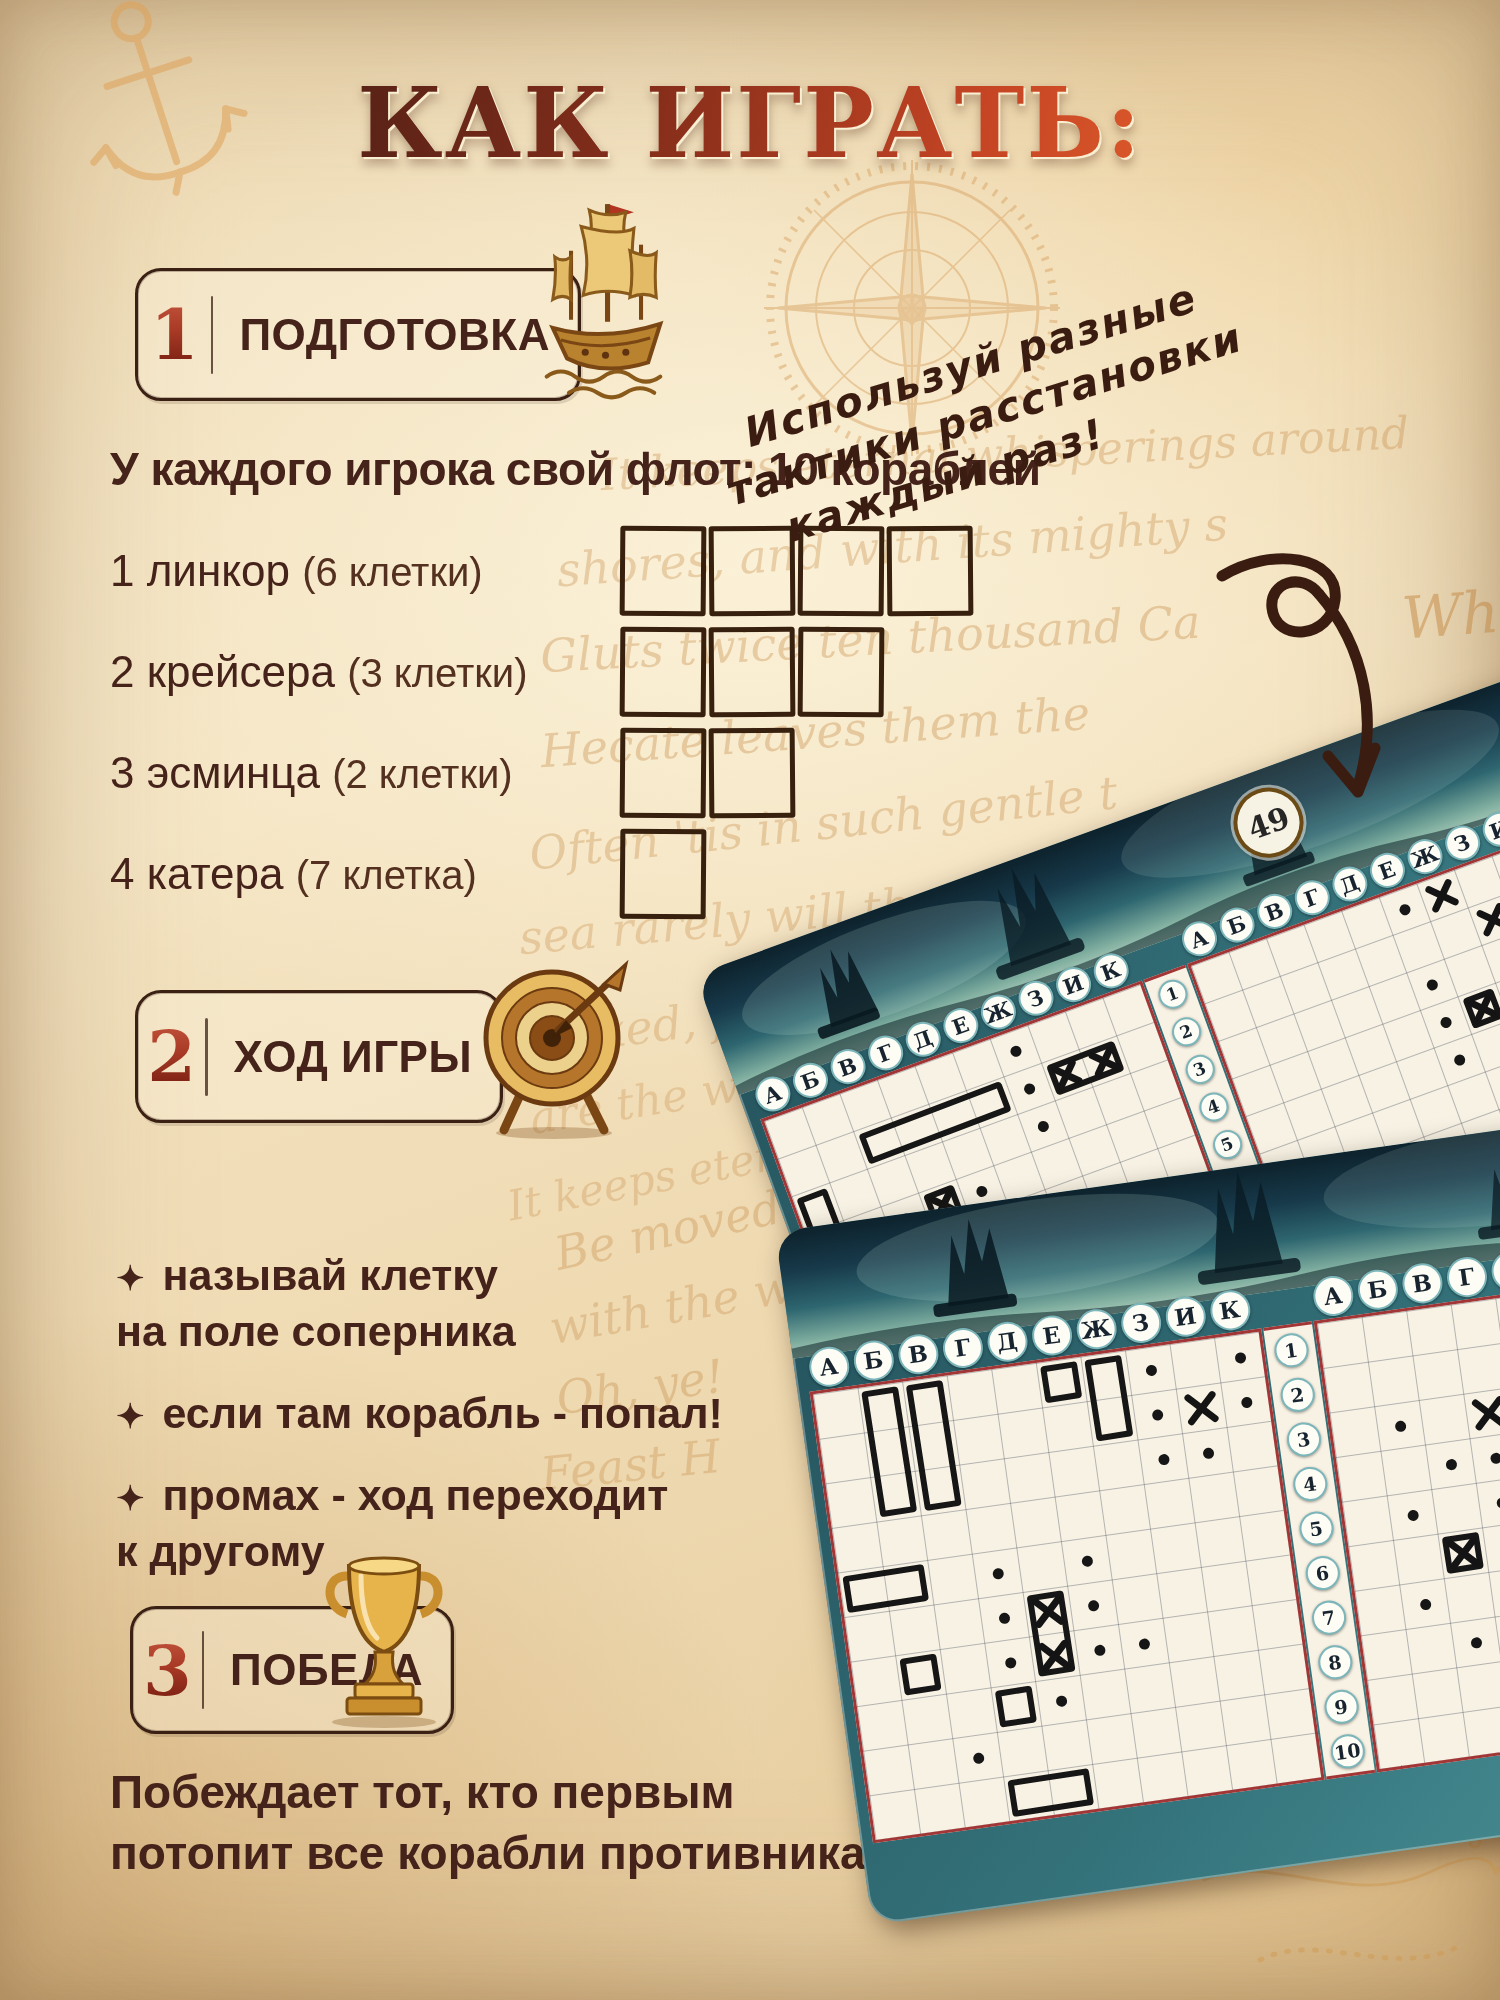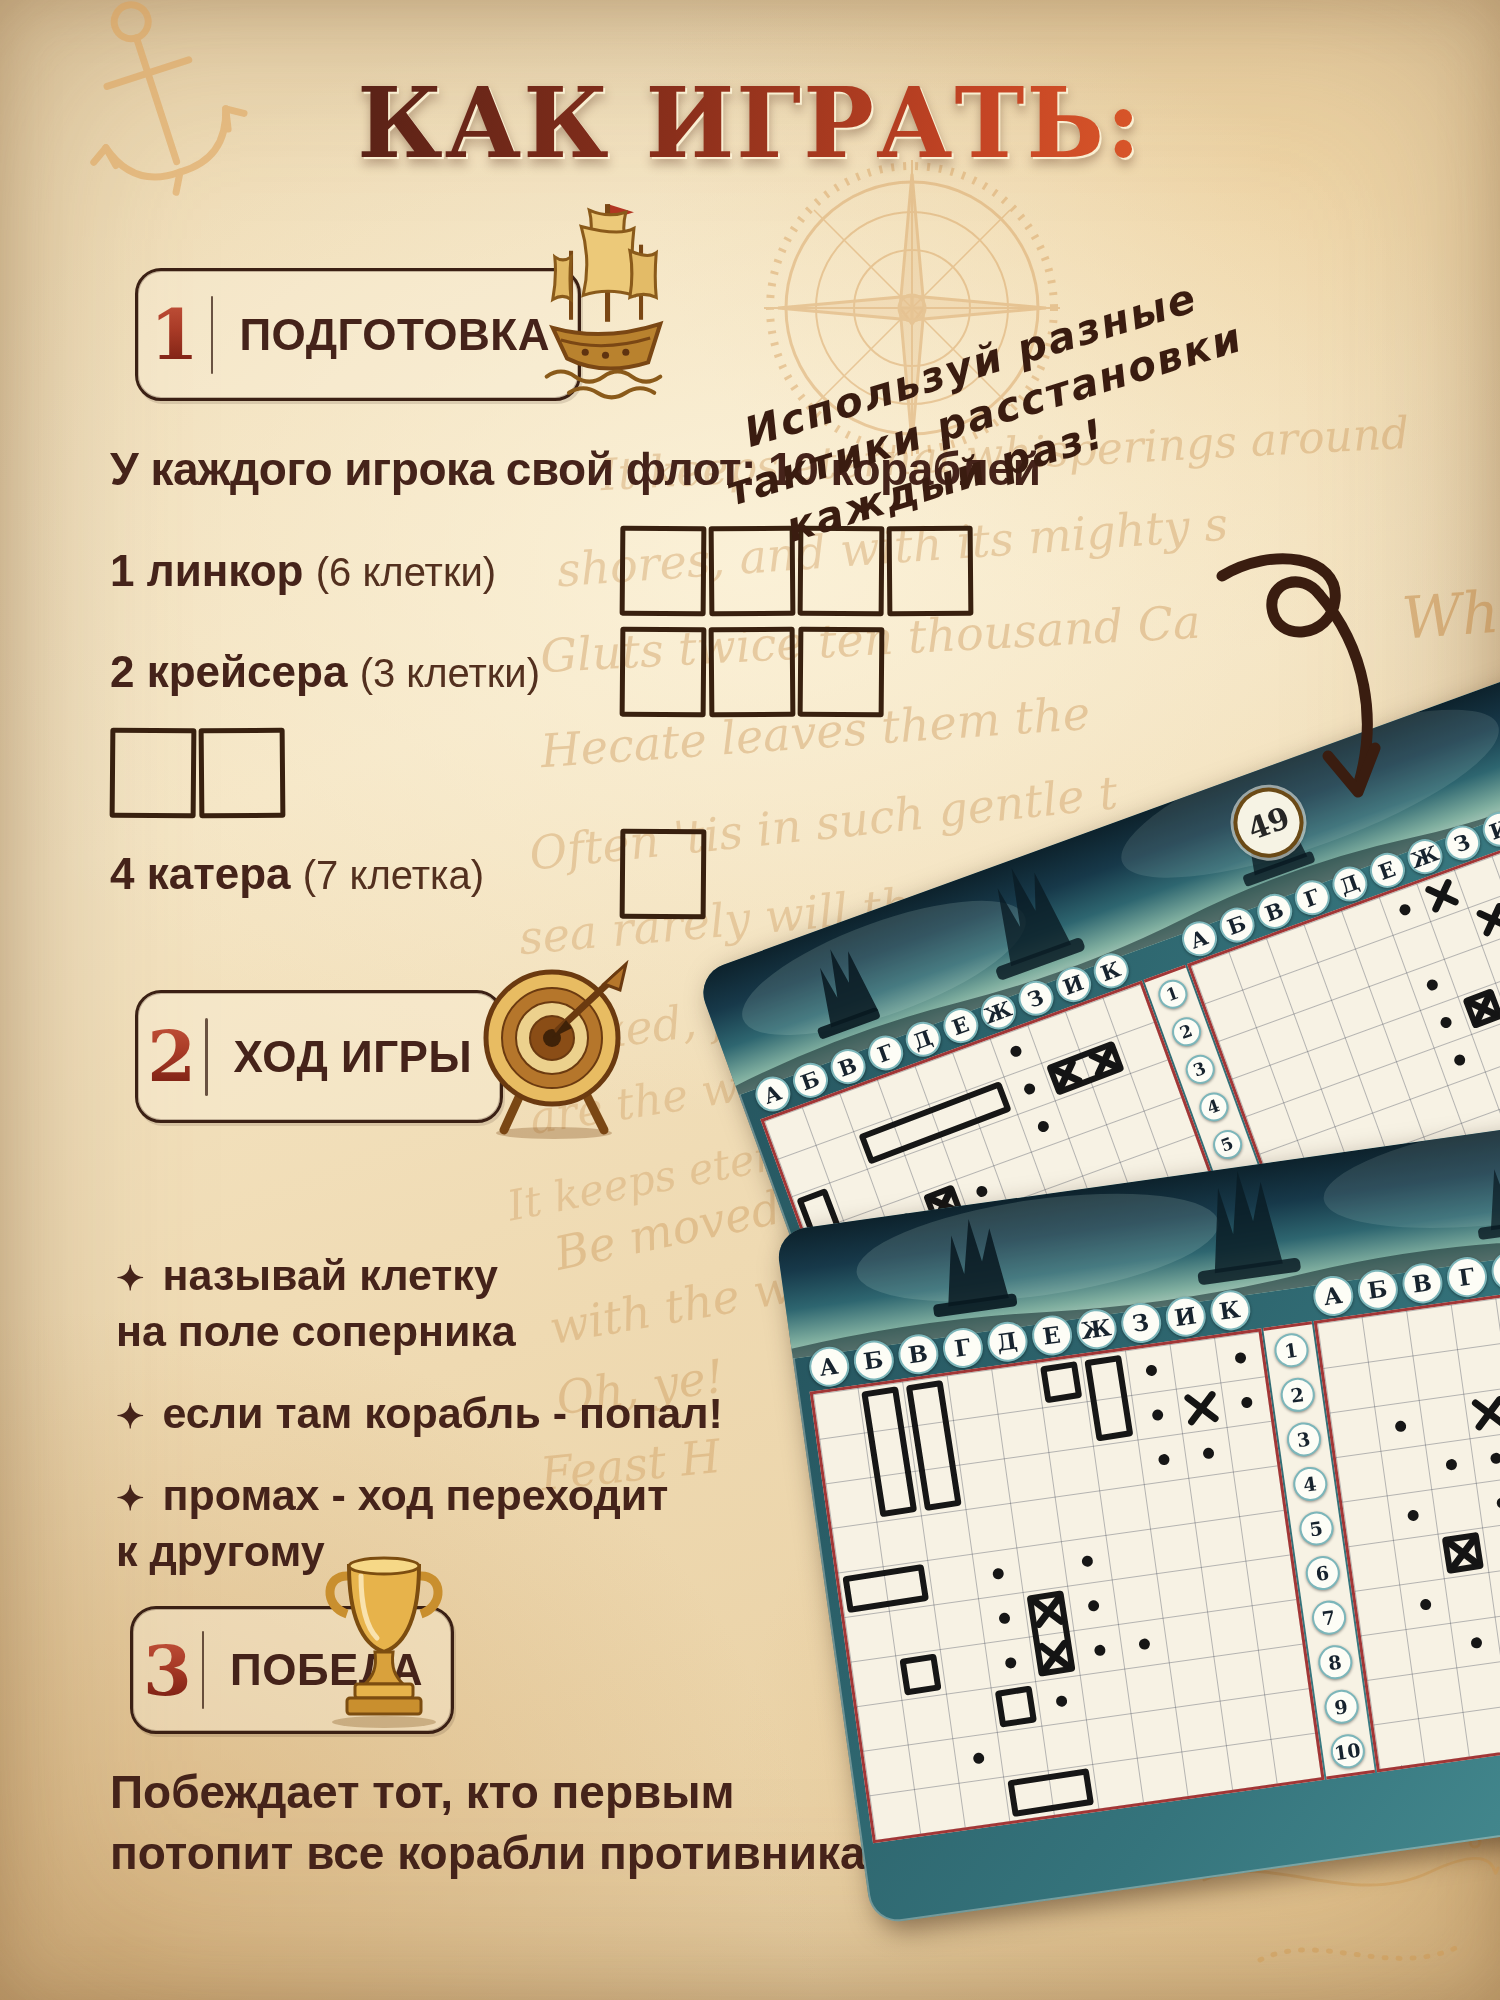--- a/index.html
+++ b/index.html
@@ -41,21 +41,21 @@
   .badge-label{font-weight:800;font-size:44px;color:#45231a;letter-spacing:.5px;margin-left:26px;padding-right:28px;white-space:nowrap;}
   #badge1{left:135px;top:268px;width:440px;height:127px;}
   #badge2{left:135px;top:990px;width:362px;height:127px;}
   #badge3{left:130px;top:1606px;width:318px;height:122px;}
   .step-icon{position:absolute;z-index:2;}
   
   .fleet-heading{position:absolute;left:110px;top:442px;z-index:2;font-size:46px;font-weight:800;color:#45231a;letter-spacing:-.5px;white-space:nowrap;}
   #fleet-rows{position:absolute;left:110px;top:520px;z-index:2;display:flex;flex-direction:column;}
   .fleet-row{display:flex;align-items:center;height:101px;}
   .fleet-text{width:510px;font-size:44px;color:#45231a;white-space:nowrap;}
-  .fleet-text b{font-weight:700;}
+  .fleet-text b{font-weight:400;}
   .fleet-text span{font-weight:400;font-size:40px;color:#53301f;}
   .cells{display:flex;gap:3px;}
   .cell{width:76px;height:80px;border:5px solid #38200f;border-radius:3px;box-sizing:content-box;}
   .cell:nth-child(odd){transform:rotate(.5deg);}
   .cell:nth-child(even){transform:rotate(-.5deg);}
   
   .note{
     position:absolute;left:706px;top:420px;width:520px;z-index:2;
     transform:rotate(-17deg);transform-origin:0 0;
     font-family:"DejaVu Sans",sans-serif;font-style:italic;font-weight:600;
@@ -202,20 +202,21 @@
       </div>
       <div class="fleet-row">
         <div class="fleet-text"><b>2 крейсера</b> <span>(3 клетки)</span></div>
         <div class="cells">
           <div class="cell"></div>
           <div class="cell"></div>
           <div class="cell"></div>
         </div>
       </div>
       <div class="fleet-row">
+        <div class="fleet-text"><b>3 эсминца</b> <span>(2 клетки)</span></div>
         <div class="cells">
           <div class="cell"></div>
           <div class="cell"></div>
         </div>
       </div>
       <div class="fleet-row">
         <div class="fleet-text"><b>4 катера</b> <span>(7 клетка)</span></div>
         <div class="cells">
           <div class="cell"></div>
         </div>

